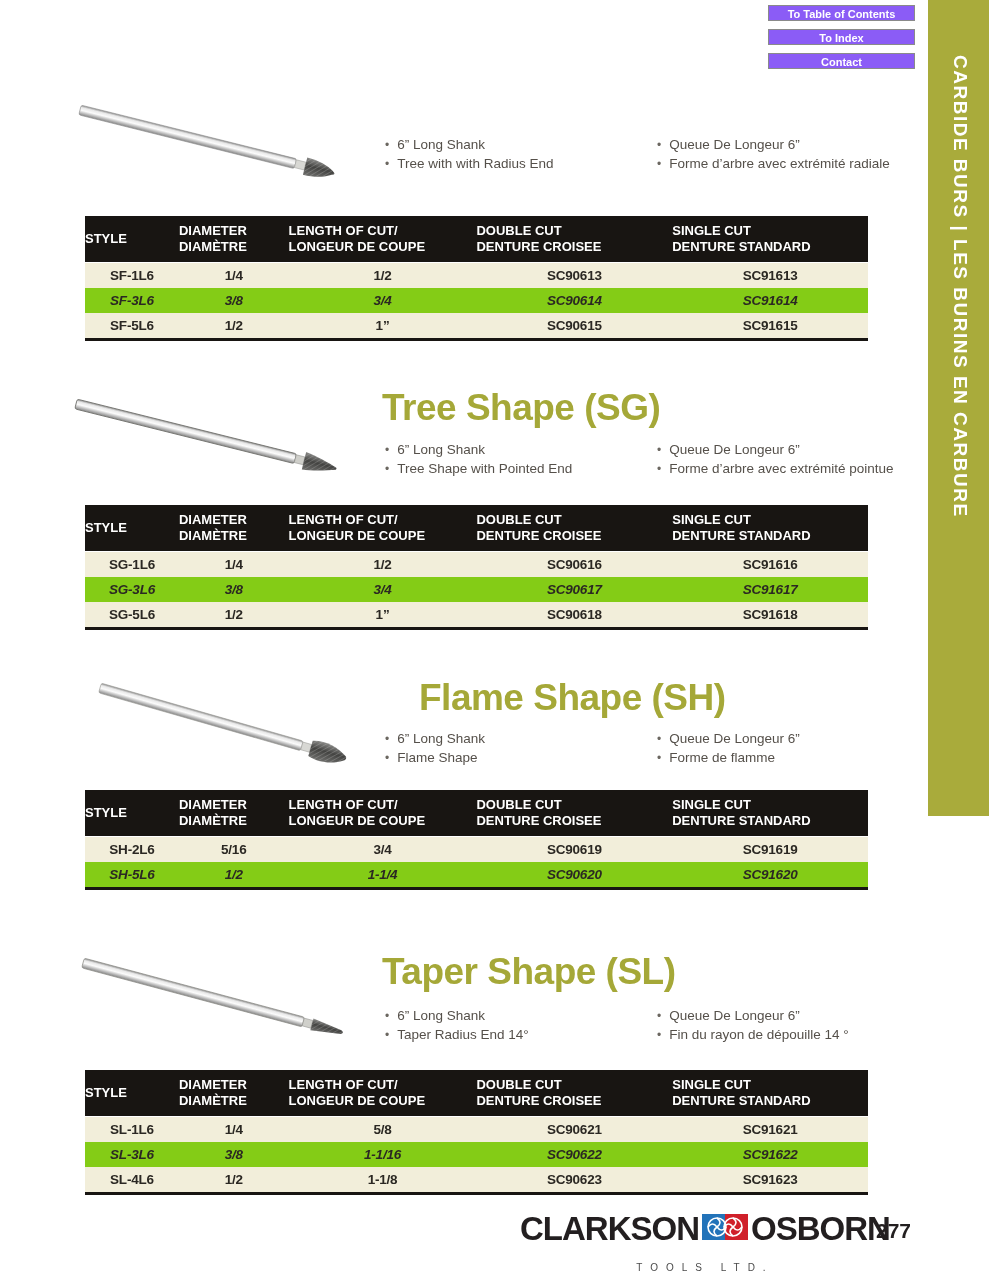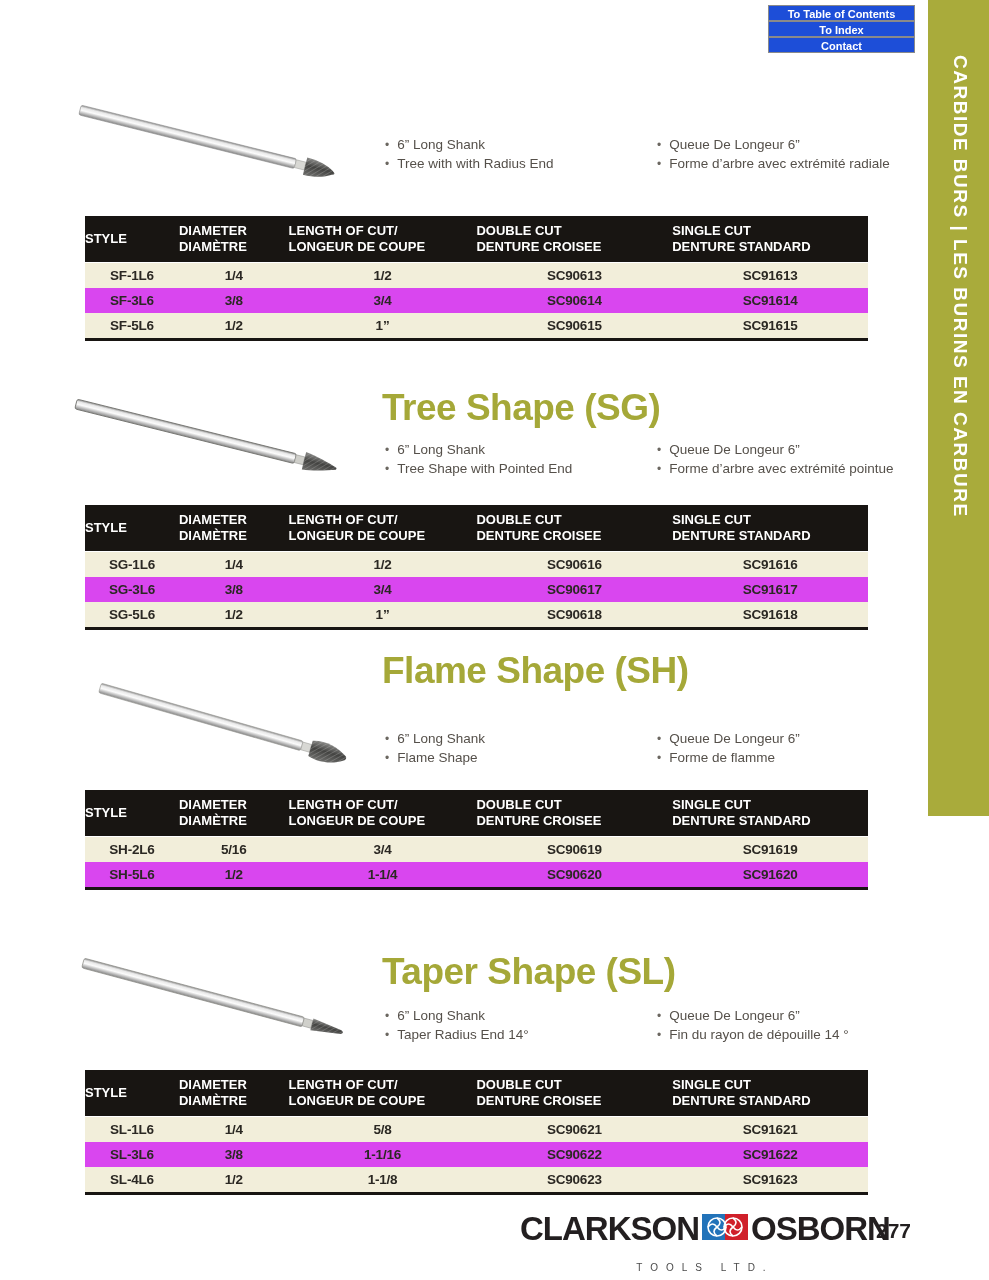--- a/index.html
+++ b/index.html
@@ -1,21 +1,21 @@
 <!DOCTYPE html>
 <html><head>
 <meta charset="utf-8">
 <style>
   html,body{margin:0;padding:0;background:#ffffff;font-family:"Liberation Sans",sans-serif;}
   #page{position:relative;width:989px;height:1280px;background:#ffffff;overflow:hidden;}
 
   
   #nav{position:absolute;left:768px;top:5px;width:147px;}
-  .navbtn{display:block;box-sizing:border-box;width:100%;height:16px;margin-bottom:0;
-    background:#1d4ed8;border:1px solid #8a8a8a;color:#ffffff;font-size:11px;font-weight:bold;
+  .navbtn{display:block;box-sizing:border-box;width:100%;height:16px;margin-bottom:8px;
+    background:#8b5cf6;border:1px solid #8a8a8a;color:#ffffff;font-size:11px;font-weight:bold;
     text-align:center;line-height:14px;cursor:pointer;}
 
   
   #sidebar{position:absolute;right:0;top:0;width:61px;height:816px;background:#a9ab3b;}
   #sidebar .vtext{writing-mode:vertical-rl;text-orientation:mixed;color:#ffffff;
     font-weight:bold;font-size:19px;letter-spacing:1.5px;margin:55px auto 0 auto;
     display:block;width:24px;white-space:nowrap;}
 
   
   .sec-title{position:absolute;left:382px;color:#a5a838;font-size:37px;font-weight:bold;
@@ -34,21 +34,21 @@
   .thead{display:grid;grid-template-columns:12% 14% 24% 25% 25%;background:#181512;
     color:#ffffff;align-items:center;padding:7px 0 6px 0;}
   .thead .hcell{font-size:13px;font-weight:bold;line-height:1.25;letter-spacing:0px;}
   .thead .hcell span{display:block;}
   .thead .hcell span:empty{display:none;}
   .tbody{margin-top:1px;}
   .trow{display:grid;grid-template-columns:12% 14% 24% 25% 25%;height:25px;
     align-items:center;text-align:center;font-size:13.5px;font-weight:bold;
     color:#2b2823;letter-spacing:-0.2px;}
   .trow.odd{background:#f2eeda;}
-  .trow.even{background:#d946ef;}
+  .trow.even{background:#84cc16;font-style:italic;}
 
   
   #footer{position:absolute;left:520px;top:1210px;display:flex;flex-direction:column;align-items:center;gap:14px;}
   #brandrow{display:flex;align-items:center;}
   .brand{font-size:33px;font-weight:bold;color:#231f20;letter-spacing:-1px;}
   #brand-logo{margin:0 3px;}
   #brand-sub{font-size:10px;color:#4a4a4a;letter-spacing:8px;margin-top:0px;}
   #pagenum{position:absolute;left:876px;top:1219px;font-size:21px;font-weight:bold;color:#231f20;}
 </style>
 </head>
@@ -226,21 +226,21 @@
       <g transform="translate(45,18) rotate(16)">
         <rect x="0" y="-5" width="210" height="10" rx="2" fill="url(#metalg)" stroke="#9a9a96" stroke-width="0.6"></rect>
         <rect x="210" y="-4" width="9" height="8" fill="#d8d8d4" stroke="#9a9a96" stroke-width="0.5"></rect>
         <g transform="translate(219,0)">
           <path d="M0,-8 C12,-12 26,-9 36,-2 Q38,0 36,2 C26,9 12,12 0,8 Z" fill="url(#tipg)"></path>
           <path d="M0,-8 C12,-12 26,-9 36,-2 Q38,0 36,2 C26,9 12,12 0,8 Z" fill="url(#hatch)" opacity="0.6"></path>
         </g>
       </g>
     </svg>
   </div>
-  <div class="sec-title" style="top:650px;">Flame Shape (SH)</div>
+  <div class="sec-title" style="top:677px;margin-left:37px;">Flame Shape (SH)</div>
   <ul class="bullets" style="left:385px;top:730px;">
     <li>6” Long Shank</li>
     <li>Flame Shape</li>
   </ul>
   <ul class="bullets" style="left:657px;top:730px;">
     <li>Queue De Longeur 6”</li>
     <li>Forme de flamme</li>
   </ul>
   <div class="ctable" style="top:790px;">
     <div class="thead">

